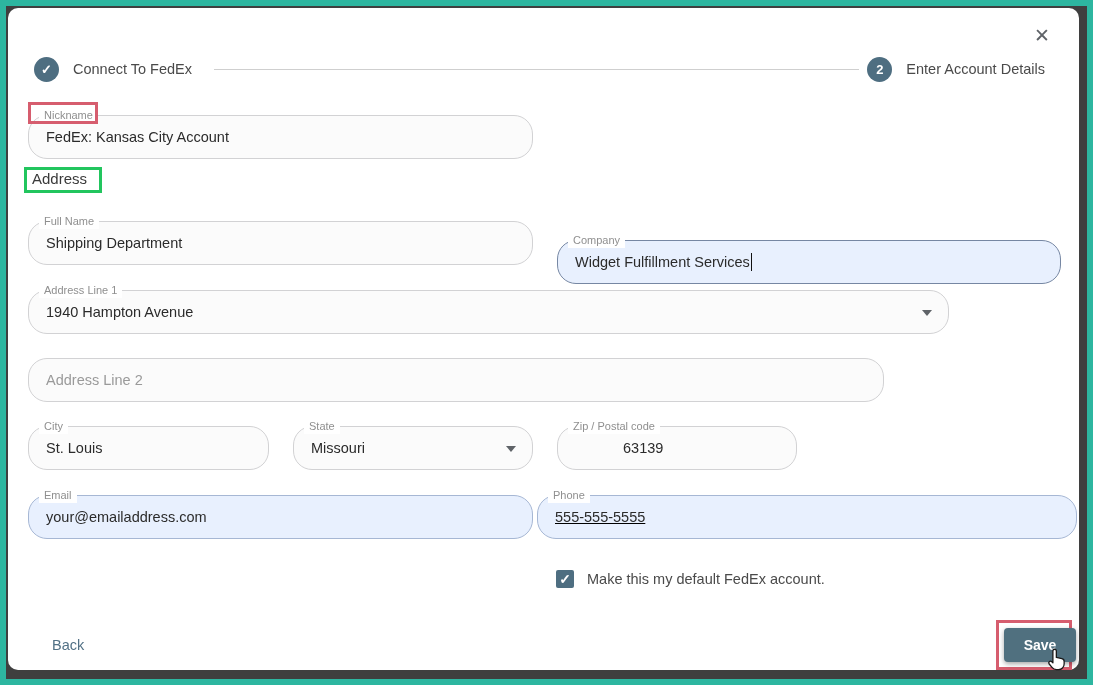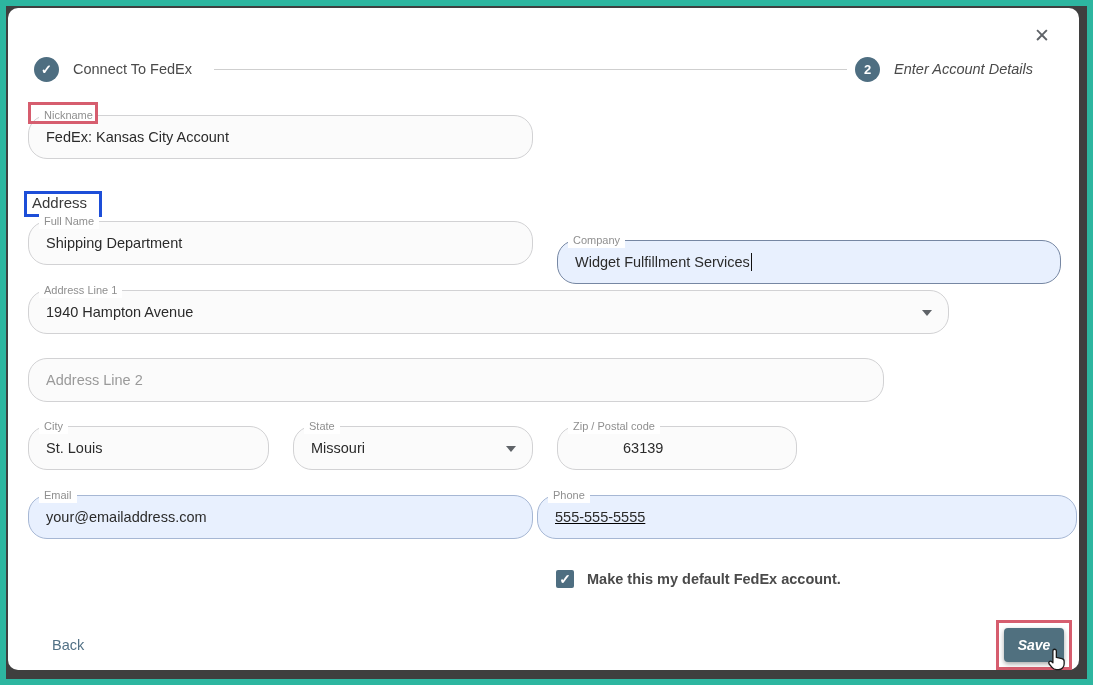--- a/index.html
+++ b/index.html
@@ -51,62 +51,61 @@
   .field.blue.focused { border-color: #7687a3; margin-top: 19px; }
   .field.blue.soft { border-color: #a6b7d4; }
   .dropdown-arrow {
     position: absolute; right: 16px; top: 19px; width: 0; height: 0;
     border-left: 5px solid transparent; border-right: 5px solid transparent;
     border-top: 6px solid #5f6368;
   }
   .caret { display: inline-block; width: 1.5px; height: 18px; background: #111; vertical-align: -4px; margin-left: 1px; }
   
   .section-title-box {
-    position: absolute; left: 16px; top: 183px;
-    border: 3px solid #1d4ed8; padding: 0 12px 2px 5px;
+    position: absolute; left: 16px; top: 159px;
+    border: 3px solid #22c55e; padding: 0 12px 2px 5px;
   }
   .section-title { font-size: 15px; color: #3a3a3a; }
   
   .annot { position: absolute; border: 3px solid #d65d6e; pointer-events: none; }
   
   .checkbox-row { position: absolute; left: 548px; top: 562px; display: flex; align-items: center; }
   .checkbox {
     width: 18px; height: 18px; background: #4e6e81; border-radius: 2px;
     color: #fff; font-size: 14px; font-weight: bold; display: flex;
     align-items: center; justify-content: center; cursor: pointer; flex: 0 0 auto;
   }
-  .checkbox-label { font-size: 14.5px; color: #4a4a4a; margin-left: 13px; font-weight: bold; }
+  .checkbox-label { font-size: 14.5px; color: #4a4a4a; margin-left: 13px; }
   
   .back-link {
     position: absolute; left: 44px; top: 629px; font-size: 14.5px; color: #527186;
     cursor: pointer;
   }
   .save-btn {
-    position: absolute; left: 996px; top: 620px; width: 60px; height: 34px;
+    position: absolute; left: 996px; top: 620px; width: 72px; height: 34px;
     background: #50707f; color: #fff; font-size: 14px; font-weight: bold;
     border: none; border-radius: 4px; cursor: pointer;
     box-shadow: 0 2px 5px rgba(0,0,0,0.35);
     font-family: "Liberation Sans", sans-serif;
-    font-style: italic;
   }
   .cursor-icon { position: absolute; left: 1036px; top: 638px; width: 26px; height: 26px; }
 </style>
 </head>
 <body>
 
 <div class="modal">
 
   <div class="close-btn">✕</div>
 
   <div class="stepper">
     <div class="step-circle">✓</div>
     <div class="step-label">Connect To FedEx</div>
     <div class="step-line"></div>
     <div class="step-circle">2</div>
-    <div class="step-label" style="margin-right:16px;font-style:italic;">Enter Account Details</div>
+    <div class="step-label" style="margin-right:4px;">Enter Account Details</div>
   </div>
 
   <div class="field" style="left:20px; top:107px; width:505px;">
     <span class="field-label">Nickname</span>
     <div class="annot" style="left:-1px; top:-14px; width:70px; height:22px;"></div>
     <input type="text" value="FedEx: Kansas City Account" style="">
   </div>
 
   <div class="section-title-box">
     <span class="section-title">Address</span>

